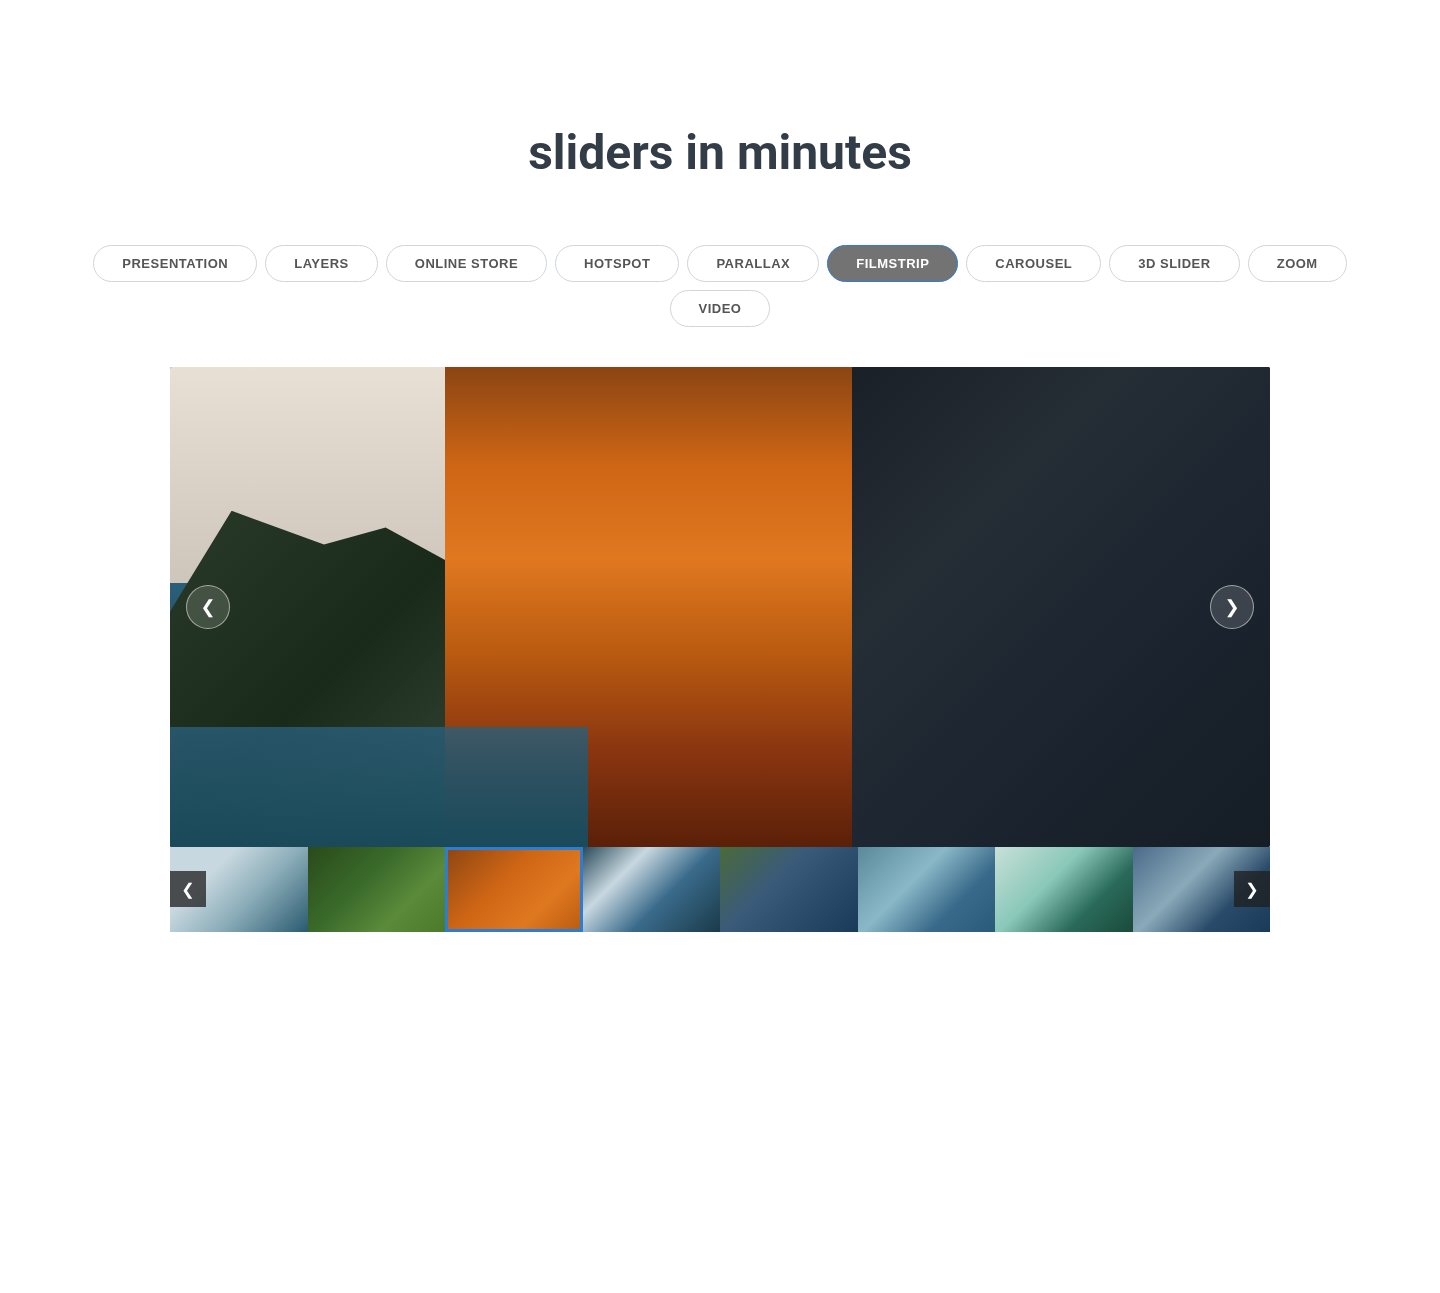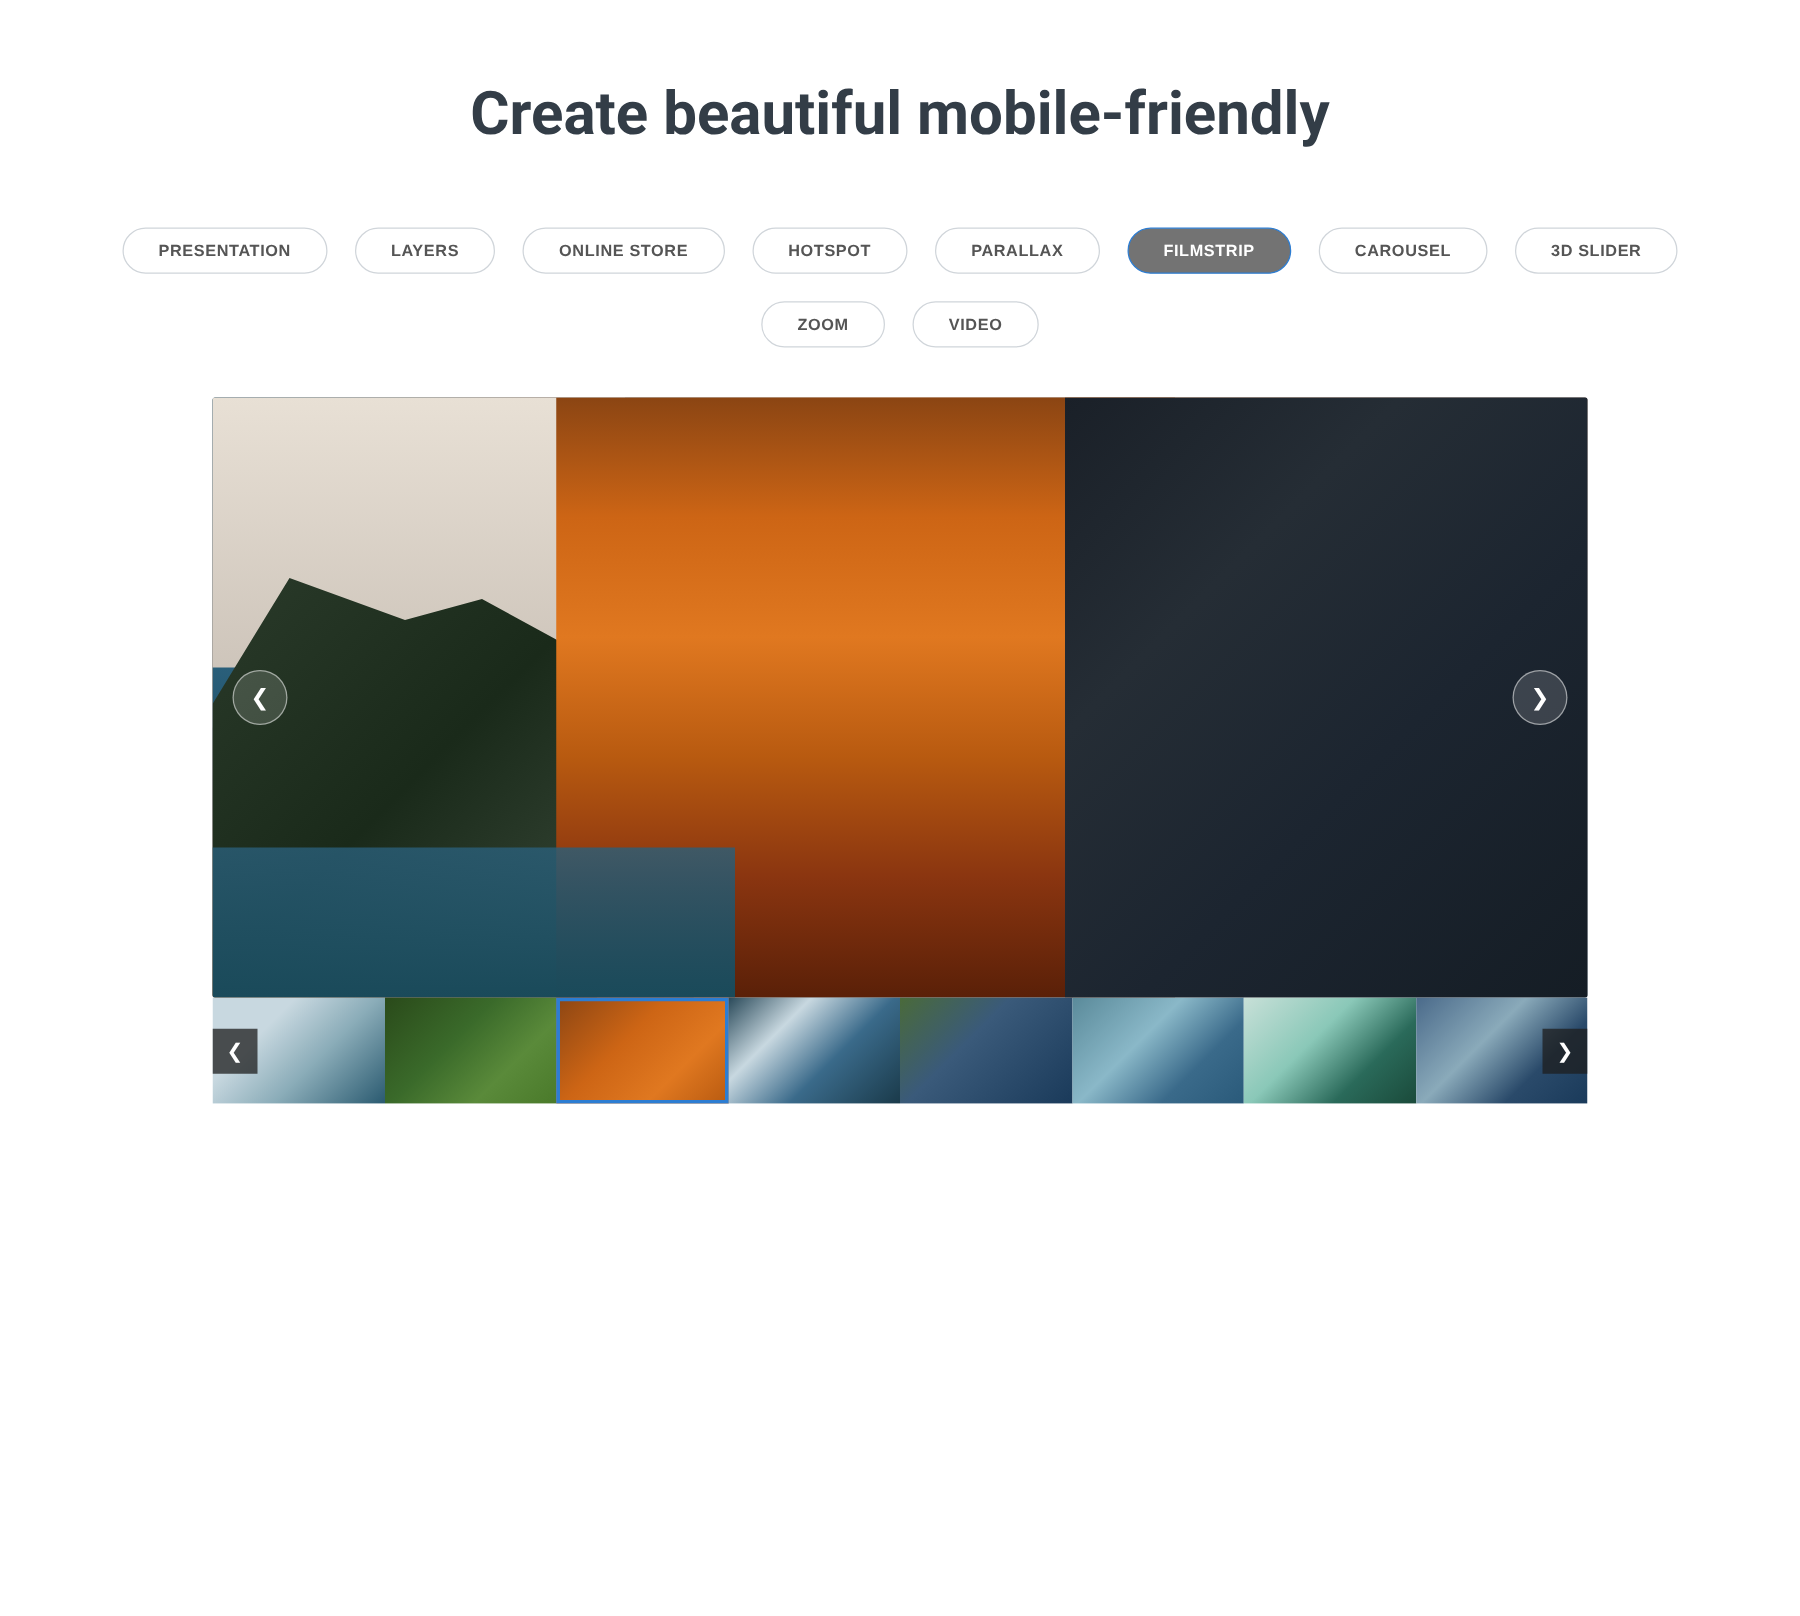--- a/index.html
+++ b/index.html
@@ -31,21 +31,21 @@
       font-weight: 700;
       color: #333d47;
       line-height: 1.3;
     }
 
     
     .filter-section {
       display: flex;
       flex-wrap: wrap;
       justify-content: center;
-      gap: 22px;
+      gap: 8px;
       padding: 20px 80px 40px;
     }
 
     .filter-btn {
       padding: 10px 28px;
       border: 1.5px solid #d0d5da;
       border-radius: 25px;
       background: #ffffff;
       color: #555;
       font-size: 13px;
@@ -257,21 +257,22 @@
       font-style: normal;
     }
   </style>
 </head>
 <body>
 
 <div class="page-wrapper">
 
   <div class="header">
     <h1>
-      <span>Create beautiful mobile-friendly</span><br>
+      <br>
+      <span>sliders in minutes</span>
     </h1>
   </div>
 
   <div class="filter-section">
     <button class="filter-btn">PRESENTATION</button>
     <button class="filter-btn">LAYERS</button>
     <button class="filter-btn">ONLINE STORE</button>
     <button class="filter-btn">HOTSPOT</button>
     <button class="filter-btn">PARALLAX</button>
     <button class="filter-btn active">FILMSTRIP</button>

